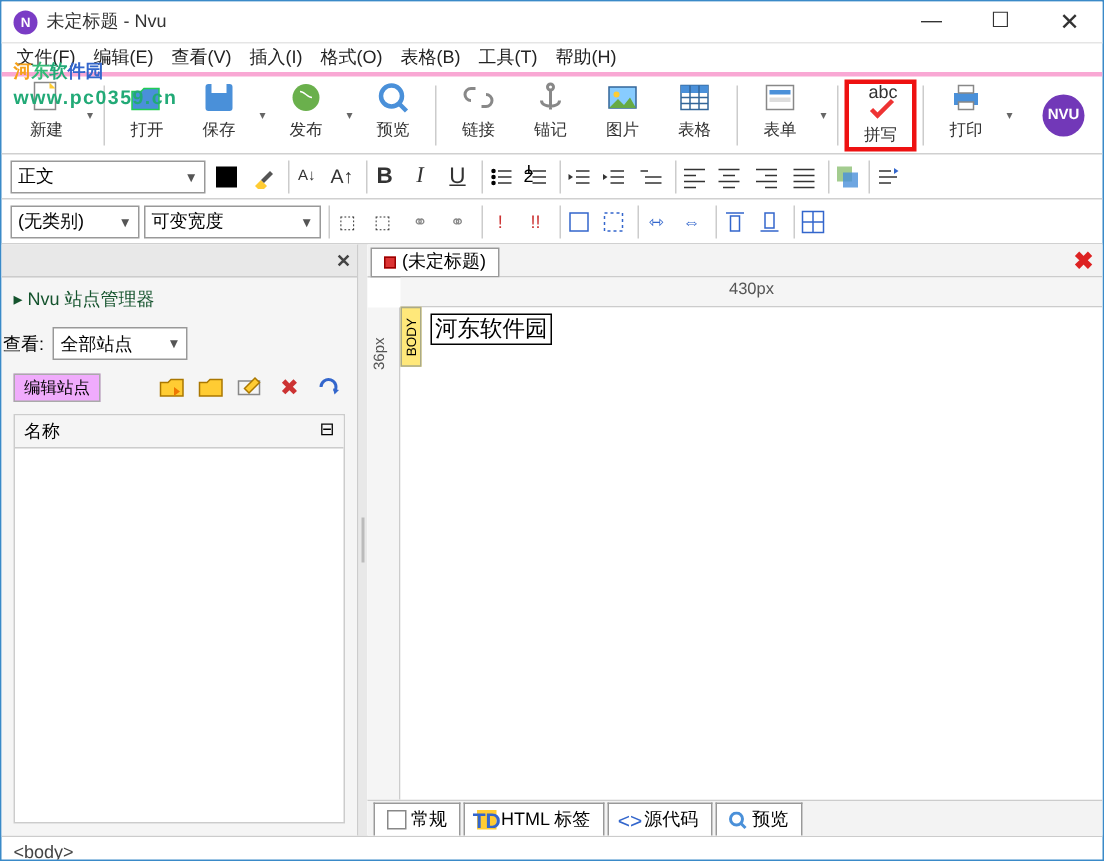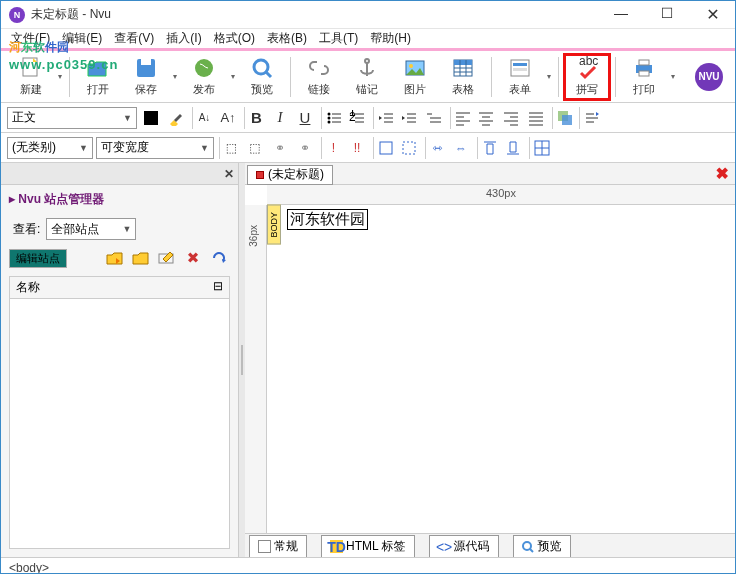--- a/index.html
+++ b/index.html
@@ -6,63 +6,63 @@
 body { width: 736px; height: 574px; background: #fff; border: 1px solid #3a8ac8; position: relative; overflow: hidden; }
 .titlebar { height: 28px; display: flex; align-items: center; padding: 0 8px; background: #fff; border-bottom: 1px solid #e5e5e5; }
 .titlebar .icon { width: 16px; height: 16px; background: #7a3cc5; border-radius: 50%; display: inline-flex; align-items: center; justify-content: center; color: #fff; font-size: 9px; font-weight: bold; margin-right: 6px; }
 .titlebar .title { flex: 1; color: #333; }
 .wincontrols { display: flex; gap: 18px; }
 .wincontrols span { width: 28px; text-align: center; color: #333; font-size: 14px; cursor: pointer; }
 .wincontrols .close { font-size: 16px; }
 .menubar { height: 22px; display: flex; align-items: center; padding: 0 4px; border-bottom: 3px solid #f9a8d4; }
 .menubar span { padding: 2px 6px; color: #222; cursor: pointer; }
 .toolbar1 { height: 52px; display: flex; align-items: center; padding: 2px 6px; border-bottom: 1px solid #d0d0d0; gap: 0; }
-.tbitem { width: 48px; height: 48px; display: flex; flex-direction: column; align-items: center; justify-content: center; gap: 2px; cursor: pointer; }
+.tbitem { width: 48px; height: 48px; display: flex; flex-direction: column; align-items: center; justify-content: flex-start; gap: 2px; cursor: pointer; }
 .tbitem .ic { width: 24px; height: 24px; display: flex; align-items: center; justify-content: center; }
 .tbitem .lbl { font-size: 11px; color: #333; }
 .tbarrow { width: 10px; display: flex; align-items: center; justify-content: center; color: #666; font-size: 8px; cursor: pointer; }
 .tbsep { width: 1px; height: 40px; background: #ccc; margin: 0 4px; }
 .highlight-box { border: 3px solid #e11; }
 .nvu-logo { width: 28px; height: 28px; background: #7238b8; border-radius: 50%; display: flex; align-items: center; justify-content: center; color: #fff; font-size: 10px; font-weight: bold; margin-left: auto; margin-right: 6px; }
 .toolbar2 { height: 30px; display: flex; align-items: center; padding: 2px 6px; border-bottom: 1px solid #d0d0d0; gap: 3px; }
 .toolbar3 { height: 30px; display: flex; align-items: center; padding: 2px 6px; border-bottom: 1px solid #d0d0d0; gap: 3px; }
 .combo { border: 1px solid #999; background: #fff; height: 22px; display: flex; align-items: center; padding: 0 4px; }
 .combo .val { flex: 1; white-space: nowrap; }
 .combo .arr { color: #555; font-size: 9px; padding-left: 4px; }
 .tbtn { width: 22px; height: 22px; display: flex; align-items: center; justify-content: center; cursor: pointer; color: #333; }
 .tbtn.sep { border-left: 1px solid #ccc; margin-left: 2px; padding-left: 2px; }
 .swatch { width: 14px; height: 14px; }
 .main { display: flex; height: 394px; }
 .sidebar { width: 238px; background: #f5f5f5; border-right: 1px solid #ccc; display: flex; flex-direction: column; }
 .sidebar-header { height: 22px; background: #e8e8e8; display: flex; align-items: center; justify-content: flex-end; padding: 0 4px; border-bottom: 1px solid #ccc; }
 .sidebar-header .x { cursor: pointer; font-weight: bold; color: #444; }
-.sidebar-title { padding: 6px 8px; font-weight: bold; color: #701a75; }
-.sidebar-row { padding: 4px 12px; display: flex; align-items: center; gap: 6px; }
+.sidebar-title { padding: 6px 8px; font-weight: normal; color: #14532d; }
+.sidebar-row { padding: 4px 1px; display: flex; align-items: center; gap: 6px; }
 .sidebar-btnrow { padding: 4px 8px; display: flex; align-items: center; gap: 4px; }
-.smallbtn { border: 1px solid #aaa; background: #0f766e; padding: 1px 6px; cursor: pointer; font-size: 11px; }
+.smallbtn { border: 1px solid #aaa; background: #f0abfc; padding: 1px 6px; cursor: pointer; font-size: 11px; }
 .iconbtn { width: 22px; height: 20px; display: flex; align-items: center; justify-content: center; cursor: pointer; }
 .sidebar-list { flex: 1; background: #fff; margin: 4px 8px 8px 8px; border: 1px solid #ccc; }
 .sidebar-list-head { display: flex; border-bottom: 1px solid #ccc; background: #f5f5f5; }
 .sidebar-list-head span { padding: 2px 6px; flex: 1; }
 .sidebar-list-head .hend { flex: 0 0 18px; text-align: center; }
 .dragbar { width: 6px; background: #e8e8e8; cursor: col-resize; display:flex; align-items:center; justify-content:center; }
 .dragbar::before{content:"";width:2px;height:30px;background:#bbb;}
 .editor { flex: 1; display: flex; flex-direction: column; background: #fff; }
 .doctab-row { height: 22px; display: flex; align-items: center; border-bottom: 1px solid #ccc; background: #f3f3f3; }
 .doctab { height: 20px; border: 1px solid #999; background: #fff; display: flex; align-items: center; padding: 0 8px; gap: 4px; margin-left: 2px; margin-top: 2px; }
 .doctab .redd{width:8px;height:8px;background:#d33;border:1px solid #900;}
 .doctab-close{ margin-left:auto; margin-right:6px; color:#d22; font-size:16px; cursor:pointer; font-weight:bold;}
 .ruler-h { height: 20px; background: #f5f5f5; border-bottom: 1px solid #ccc; text-align: center; font-size: 11px; color: #555; padding-top: 2px; margin-left:22px;}
 .editor-body { flex: 1; display: flex; }
 .ruler-v { width: 22px; background: #f5f5f5; border-right: 1px solid #ccc; position: relative; }
 .ruler-v .vtxt{ position:absolute; top:20px; left:3px; writing-mode:vertical-rl; transform:rotate(180deg); font-size:10px; color:#555;}
 .body-tag { position: absolute; top: 0; left: 0; background: #ffe87a; border: 1px solid #aa8; font-size: 9px; padding: 6px 1px; writing-mode: vertical-rl; transform: rotate(180deg); }
 .canvas { flex: 1; background: #fff; position: relative; padding: 4px 6px; }
 .canvas .sel { border: 1px solid #000; display: inline-block; padding: 0 2px; font-size: 15px; }
-.viewtabs { height: 24px; display: flex; align-items: flex-end; border-top: 1px solid #ccc; background: #f3f3f3; padding-left: 4px; gap: 14px;}
+.viewtabs { height: 24px; display: flex; align-items: flex-end; border-top: 1px solid #ccc; background: #f3f3f3; padding-left: 4px; gap: 2px;}
 .viewtab { border: 1px solid #999; border-bottom: none; background: #fff; padding: 2px 8px; display: flex; align-items: center; gap: 3px; cursor: pointer; font-size:11px;}
 .viewtab .ti{width:13px;height:13px;display:inline-flex;align-items:center;justify-content:center;font-size:14px;}
 .statusbar { height: 20px; border-top: 1px solid #ccc; display: flex; align-items: center; padding: 0 8px; color: #444; }
 .watermark{ position:absolute; top:30px; left:8px; pointer-events:none; font-weight:bold; }
 .watermark .l1{ font-size:22px; }
 .watermark .l1 span:nth-child(1){color:#f6a11a}
 .watermark .l1 span:nth-child(2){color:#3b7}
 .watermark .l1 span:nth-child(3){color:#2a7}
 .watermark .l1 span:nth-child(4){color:#36c}
 .watermark .l1 span:nth-child(5){color:#36c}

